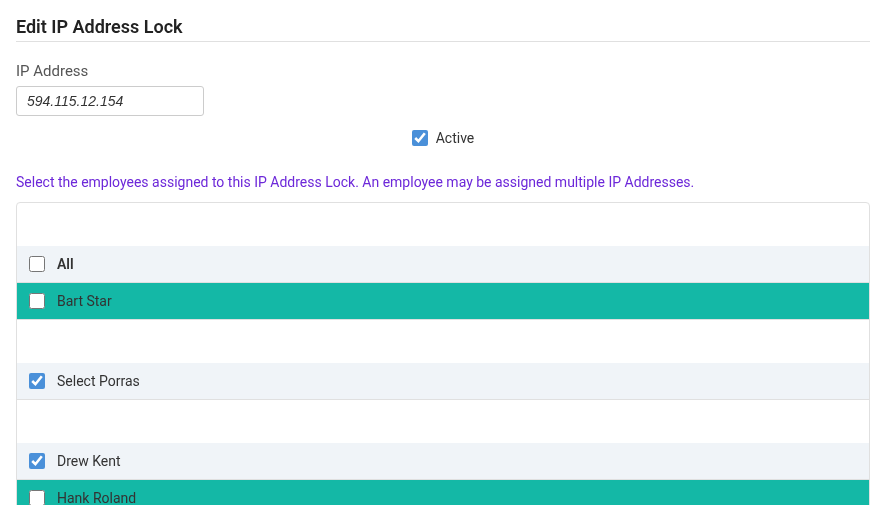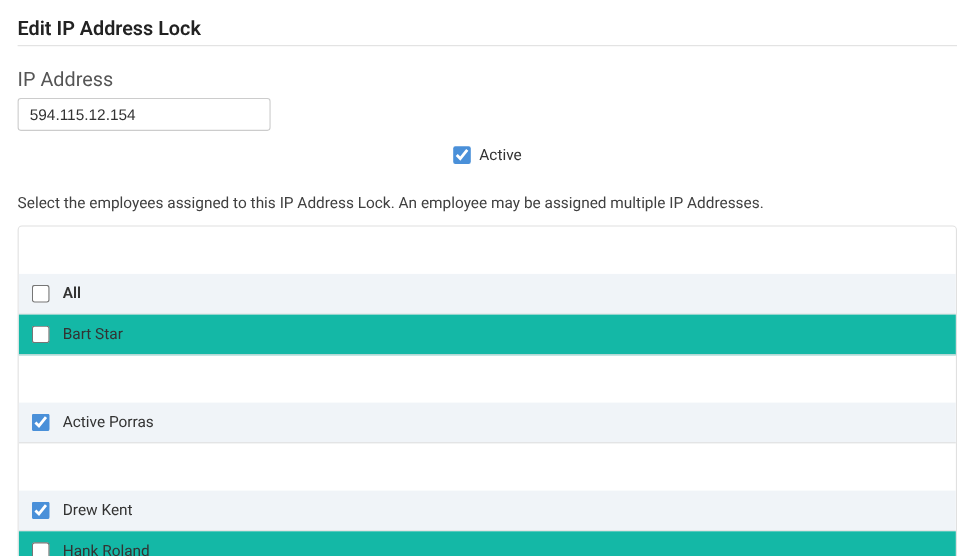--- a/index.html
+++ b/index.html
@@ -24,33 +24,34 @@
     .page-title {
       font-size: 18px;
       font-weight: 600;
       color: #222222;
       padding-bottom: 4px;
       border-bottom: 1px solid #e0e0e0;
       margin-bottom: 20px;
     }
 
     .field-label {
-      font-size: 18px;
+      font-size: 15px;
       color: #555555;
       margin-bottom: 6px;
     }
 
     .text-input {
       border: 1px solid #cccccc;
       border-radius: 3px;
       padding: 6px 10px;
       font-size: 14px;
-      width: 230px;
+      width: 188px;
       color: #333333;
       outline: none;
+      font-style: italic;
     }
 
     .checkbox-row {
       display: flex;
       align-items: center;
       margin-top: 14px;
       gap: 8px;
       justify-content: center;
     }
 
@@ -61,21 +62,21 @@
       accent-color: #4a90d9;
     }
 
     .checkbox-label {
       font-size: 14px;
       color: #333333;
     }
 
     .instruction-text {
       font-size: 14px;
-      color: #404040;
+      color: #6d28d9;
       margin-top: 28px;
       margin-bottom: 12px;
     }
 
     .employee-list {
       border: 1px solid #e0e0e0;
       border-radius: 4px;
       overflow: hidden;
     }
 
@@ -142,21 +143,21 @@
   <div class="employee-row highlighted all-row">
         <input type="checkbox" class="emp-checkbox" style="">
         <span class="employee-name bold">All</span>
       </div>
       <div class="employee-row">
         <input type="checkbox" class="emp-checkbox" style="">
         <span class="employee-name">Bart Star</span>
       </div>
       <div class="employee-row highlighted">
         <input type="checkbox" class="emp-checkbox" checked="" style="">
-        <span class="employee-name">Active Porras</span>
+        <span class="employee-name">Select Porras</span>
       </div>
       <div class="employee-row highlighted">
         <input type="checkbox" class="emp-checkbox" checked="" style="">
         <span class="employee-name">Drew Kent</span>
       </div>
       <div class="employee-row">
         <input type="checkbox" class="emp-checkbox" style="">
         <span class="employee-name">Hank Roland</span>
       </div>
     </div>

